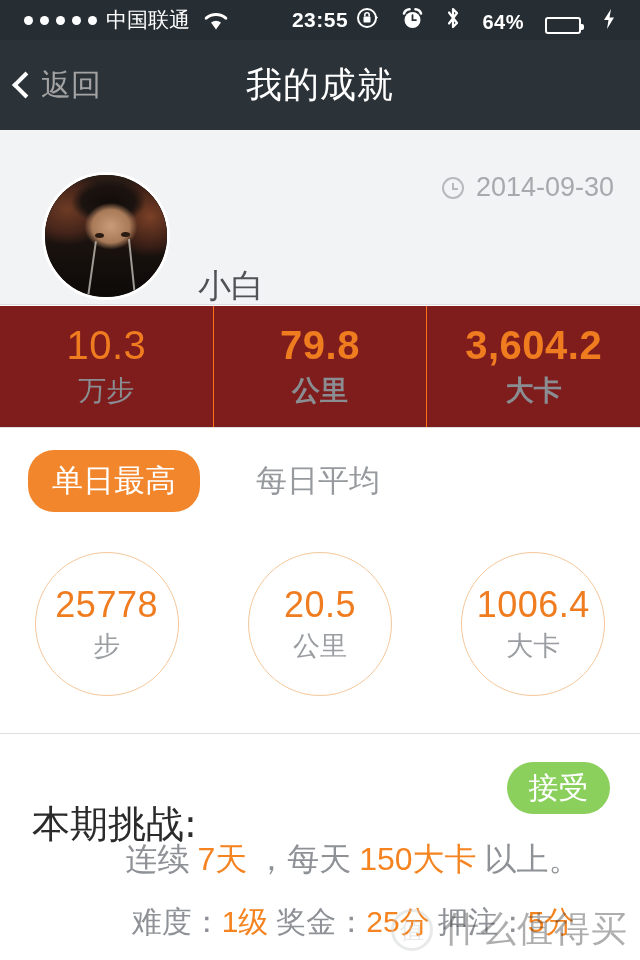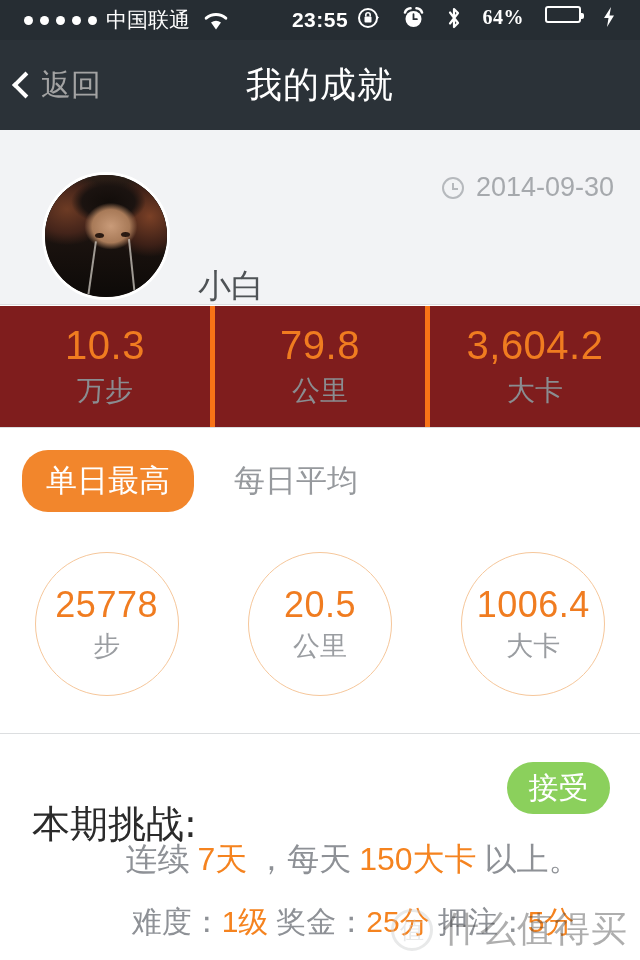--- a/index.html
+++ b/index.html
@@ -52,25 +52,24 @@
     position: absolute;
     left: 0; right: 0;
     text-align: center;
     font-size: 21px;
     font-weight: bold;
     letter-spacing: 0.5px;
   }
   .sb-right {
     margin-left: auto;
     display: flex;
-    align-items: flex-start;
+    align-items: flex-end;
     gap: 21px;
     position: relative;
     z-index: 2;
-    font-family: Liberation Serif, serif;
   }
   .sb-battpct { font-size: 20px; font-weight: bold; letter-spacing: 0.5px; }
   .battery {
     position: relative;
     width: 36px; height: 17px;
     border: 2px solid #ffffff;
     border-radius: 3px;
     box-sizing: border-box;
     padding: 1.5px;
   }
@@ -250,31 +249,31 @@
   }
   .sum-cell {
     flex: 1;
     display: flex;
     flex-direction: column;
     align-items: center;
     justify-content: center;
     gap: 4px;
     box-sizing: border-box;
   }
-  .sum-cell + .sum-cell { border-left: 5px solid #f97316; }
+  .sum-cell + .sum-cell { border-left: 1px solid #f97316; font-weight: bold; }
   .sum-value { font-size: 40px; color: #f07c20; letter-spacing: 0.5px; }
   .sum-unit { font-size: 28px; color: #8a8d91; }
 
   
   .tabs {
     position: absolute;
-    top: 450px; left: 22px;
+    top: 450px; left: 28px;
     display: flex;
     align-items: flex-end;
-    gap: 16px;
+    gap: 32px;
   }
   .tab {
     font-size: 31px;
     padding: 10px 24px;
     border-radius: 26px;
     color: #96999d;
   }
   .tab.active {
     background: #f2862c;
     color: #ffffff;

